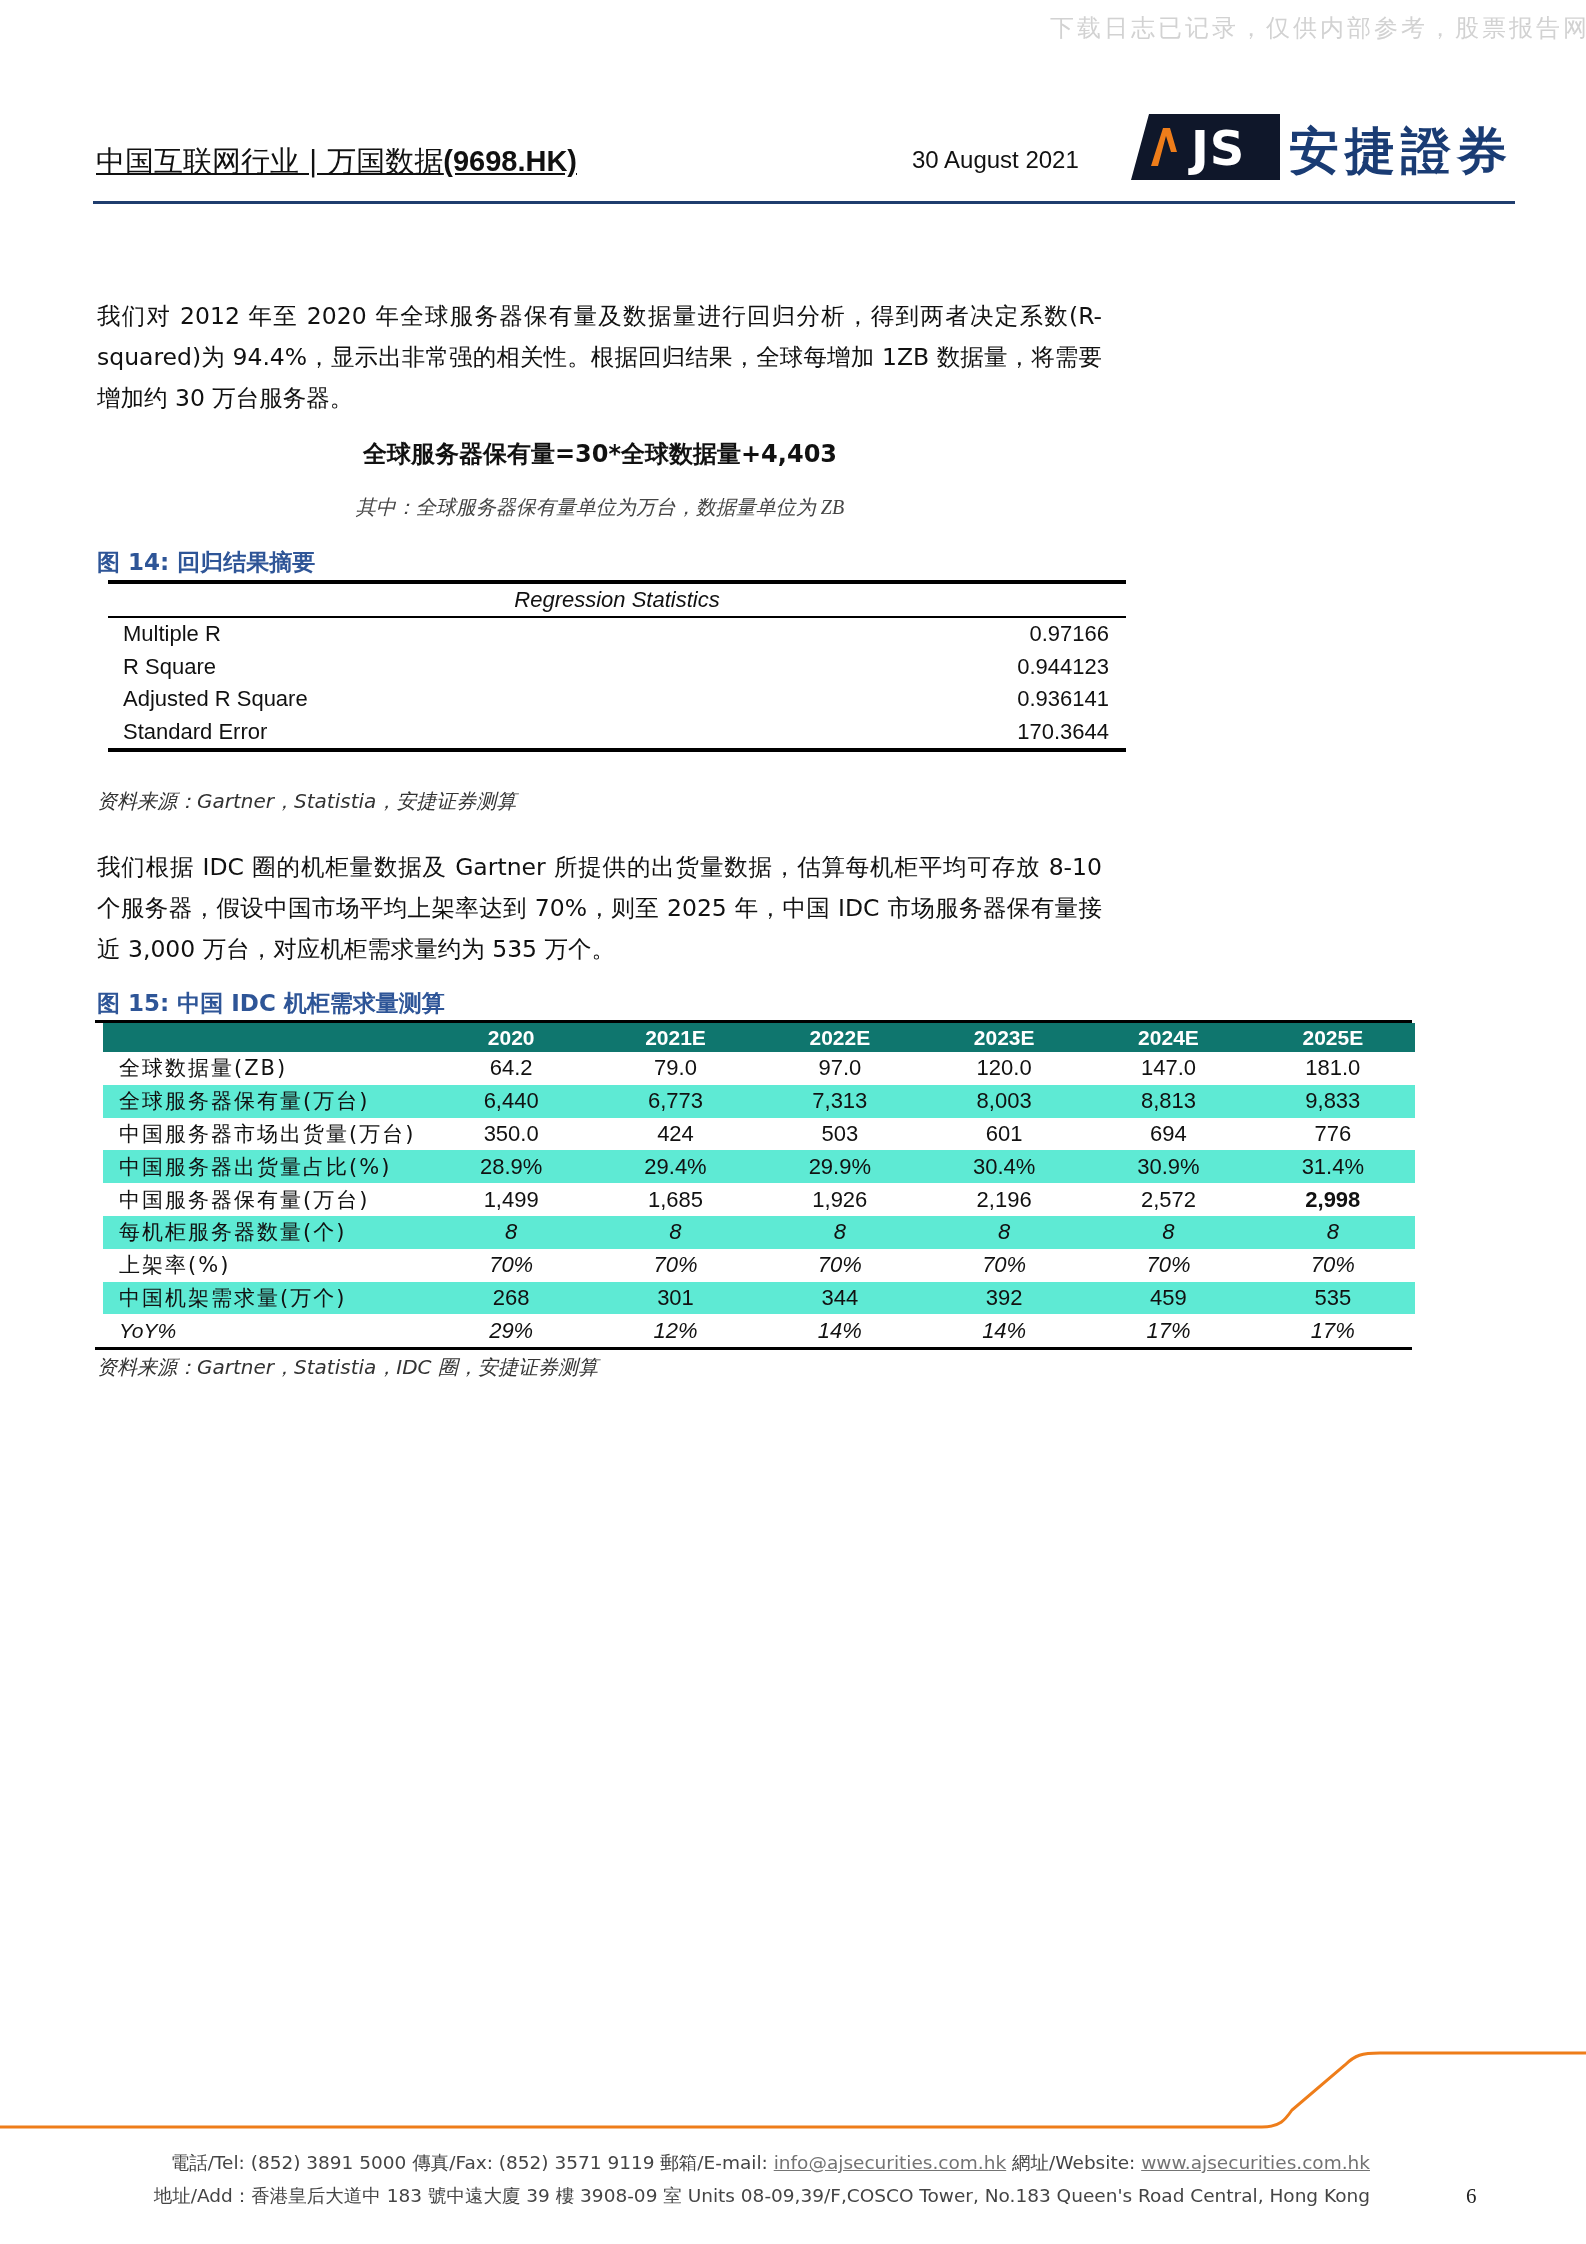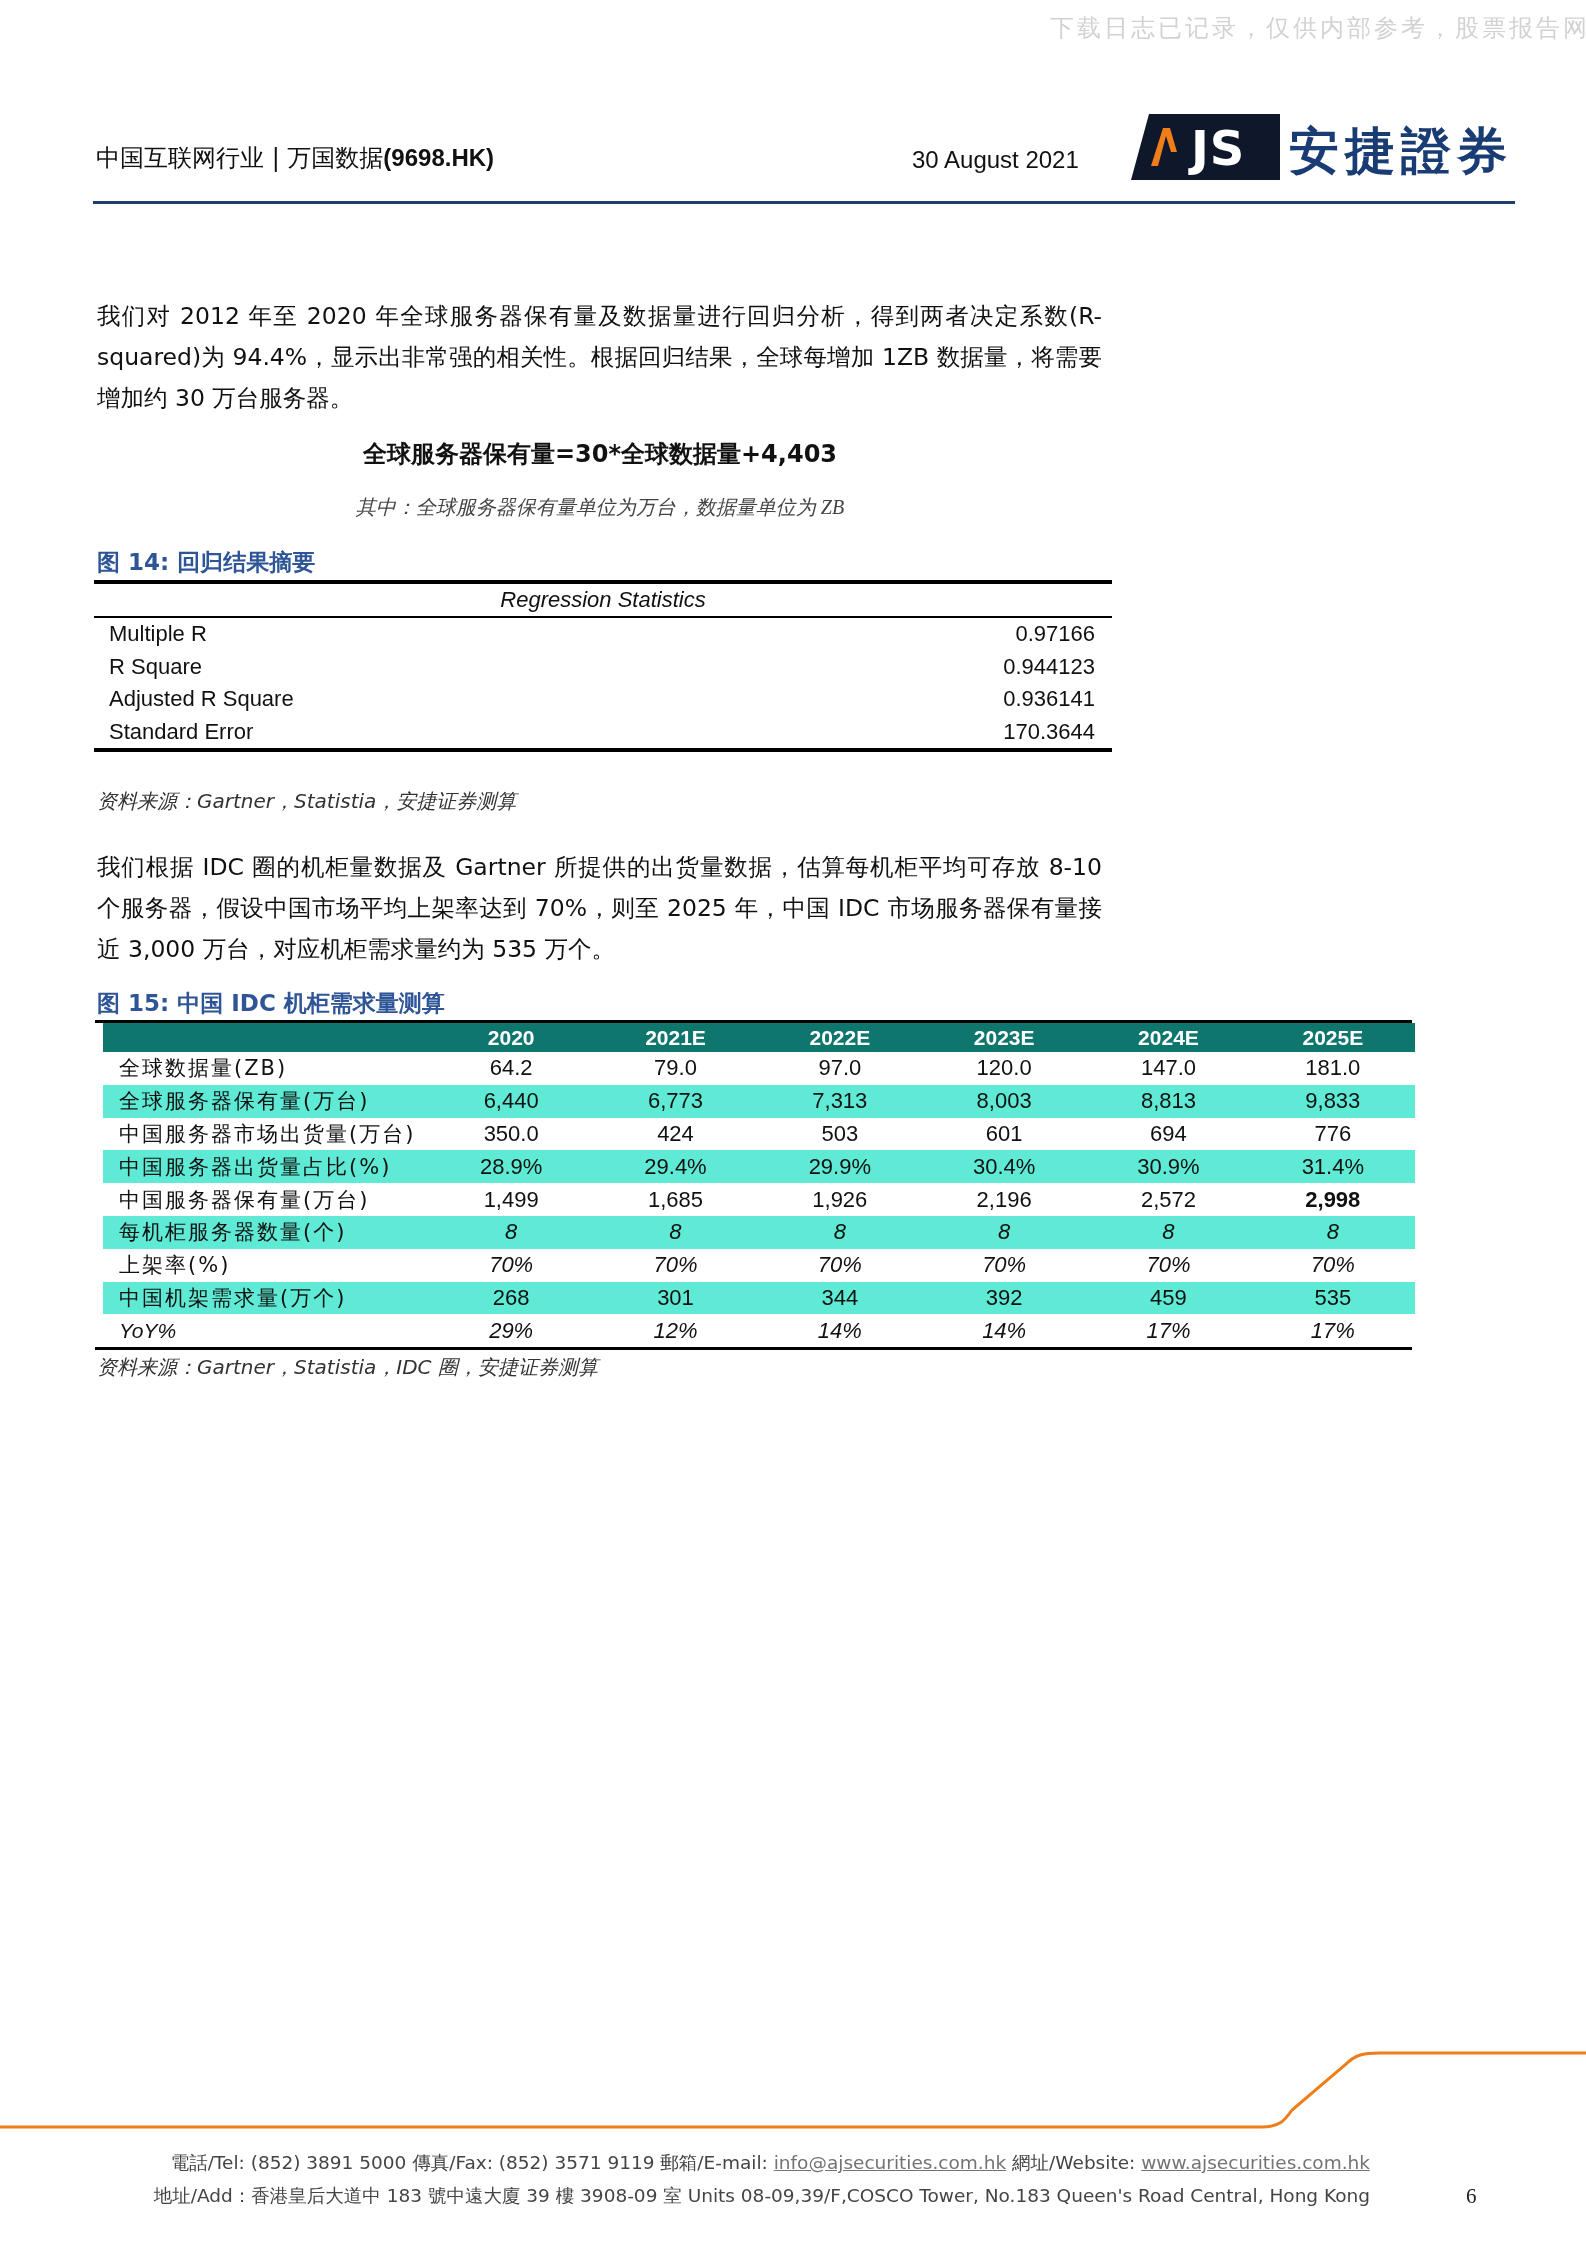--- a/index.html
+++ b/index.html
@@ -1,20 +1,20 @@
 <!DOCTYPE html>
 <html><head>
 <meta charset="utf-8">
 <style>
   html, body { margin:0; padding:0; }
   body { width:1586px; height:2244px; position:relative; background:#ffffff; overflow:hidden;
          font-family:"Liberation Sans","DejaVu Sans",sans-serif; color:#111; }
   .abs { position:absolute; }
   .watermark { left:1050px; top:12px; width:536px; font-size:24px; color:#d2d2d2; letter-spacing:3px; white-space:nowrap; font-family:"DejaVu Sans",sans-serif; font-weight:300; }
-  .hdr-title { left:96px; top:142px; font-size:24px; white-space:nowrap; font-family:"DejaVu Sans",sans-serif; }
+  .hdr-title { left:96px; top:142px; font-size:29px; white-space:nowrap; font-family:"DejaVu Sans",sans-serif;text-decoration:underline; }
   .hdr-title b { font-family:"Liberation Sans",sans-serif; font-weight:bold; }
   .hdr-date { left:912px; top:146px; font-size:24px; white-space:nowrap; }
   .logo { left:1131px; top:114px; width:400px; height:66px; }
   .logo-box { position:absolute; left:0; top:0; width:149px; height:66px; background:#0f172a;
               clip-path:polygon(18px 0, 149px 0, 149px 66px, 0 66px); }
   .logo-caret { position:absolute; left:20px; top:14px; width:26px; height:38px; }
   .logo-js { position:absolute; left:60px; top:6px; font-size:48px; font-weight:bold; color:#fff; letter-spacing:1px; font-family:"DejaVu Sans",sans-serif; }
   .logo-cn { position:absolute; left:158px; top:4px; font-size:50px; font-weight:bold; color:#1a3c74; letter-spacing:6px; white-space:nowrap; font-family:"DejaVu Sans",sans-serif; }
   .hdr-rule { left:93px; top:201px; width:1422px; height:3px; background:#1f3d6e; }
 
@@ -24,21 +24,21 @@
   .formula { left:0; width:1200px; top:438px; text-align:center; font-size:24px; font-weight:bold; font-family:"DejaVu Sans",sans-serif; }
   .formula-note { left:0; width:1200px; top:494px; text-align:center; font-size:20px; font-style:italic; color:#444; font-family:Liberation Serif, serif; }
   .caption { left:97px; font-size:23px; font-weight:bold; color:#2e5597; white-space:nowrap; font-family:"DejaVu Sans",sans-serif; }
   .cap14 { top:547px; }
   .cap15 { top:988px; }
   .source { left:97px; font-size:20px; font-style:italic; color:#333; white-space:nowrap; font-family:"DejaVu Sans",sans-serif; }
   .src14 { top:788px; }
   .src15 { top:1354px; }
 
   
-  .reg { left:94px; top:580px; width:1018px; }
+  .reg { left:108px; top:580px; width:1018px; }
   .reg .topline { height:4px; background:#000; }
   .reg .head { height:32px; line-height:32px; text-align:center; font-style:italic; font-size:22px; }
   .reg .midline { height:2px; background:#000; }
   .reg .row { height:32.6px; line-height:32.6px; font-size:22px; display:flex; justify-content:space-between; padding:0 17px 0 15px; }
   .reg .botline { height:4px; background:#000; }
 
   
   .idc { left:95px; top:1020px; width:1320px; }
   .idc .topline { height:3px; background:#000; width:1317px; }
   .idc table { border-collapse:collapse; margin-left:8px; width:1312px; table-layout:fixed; }

